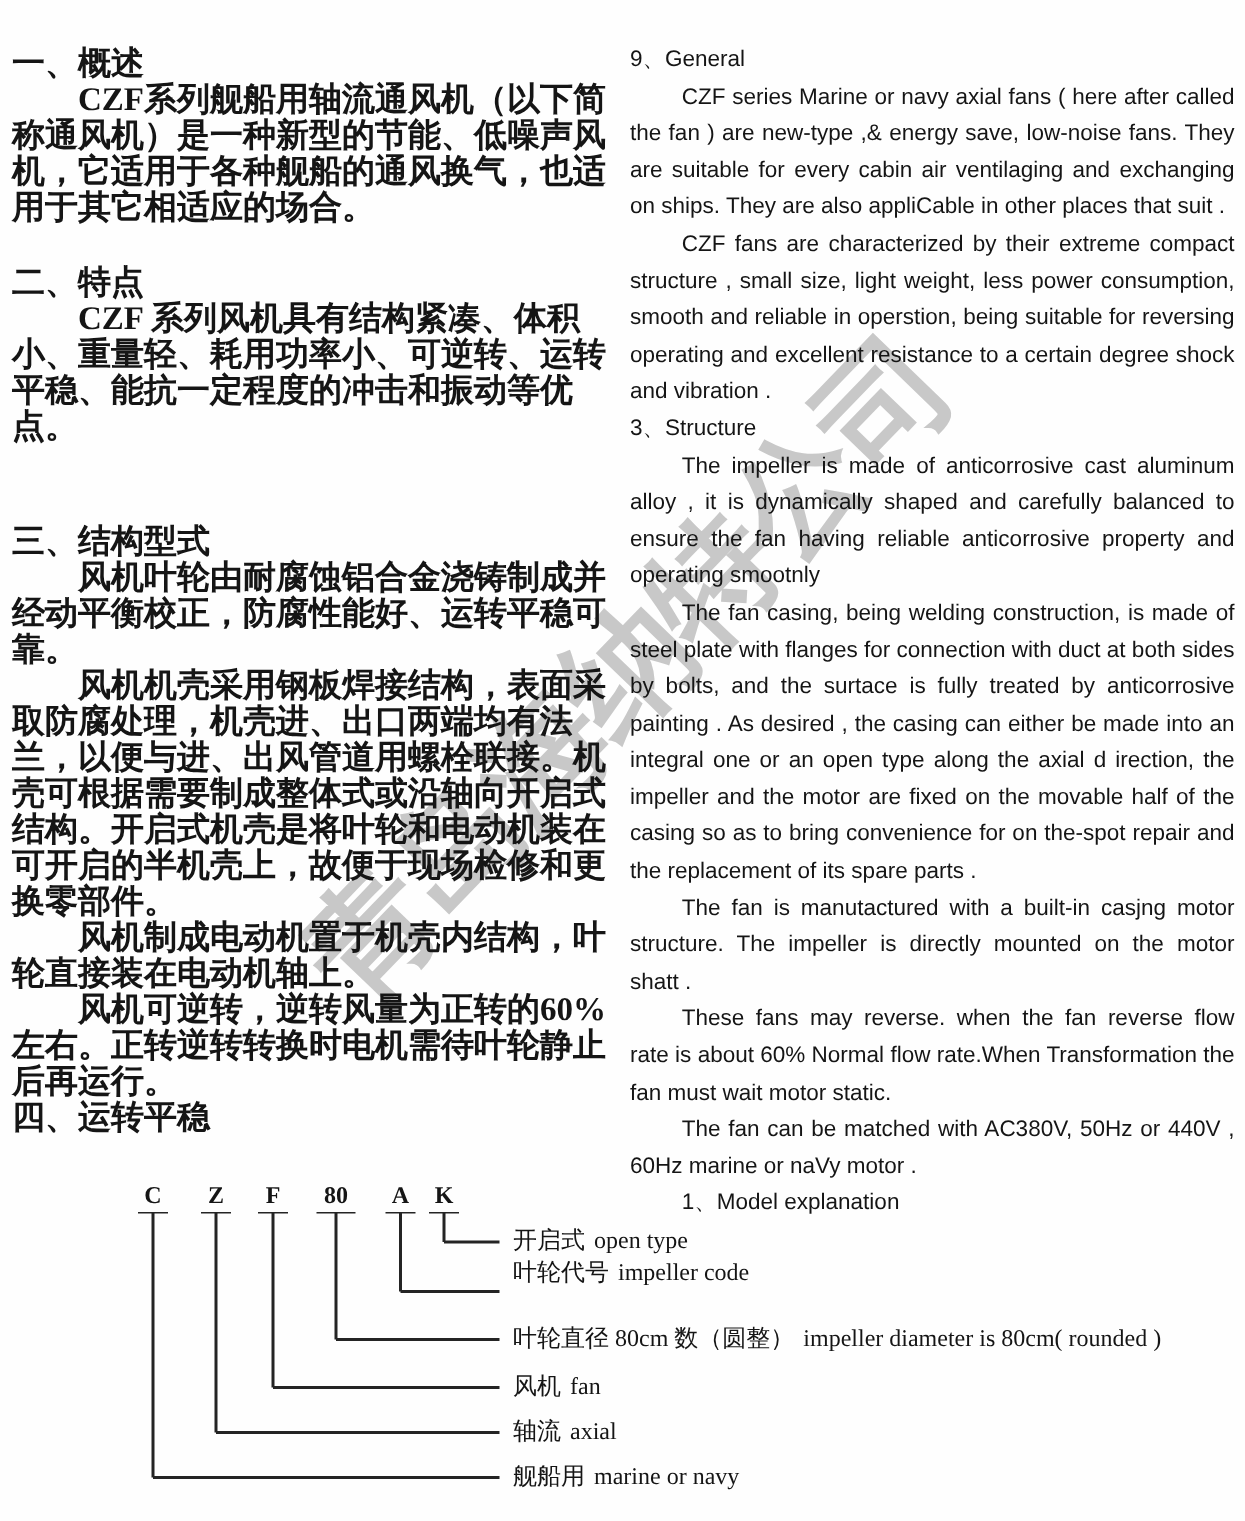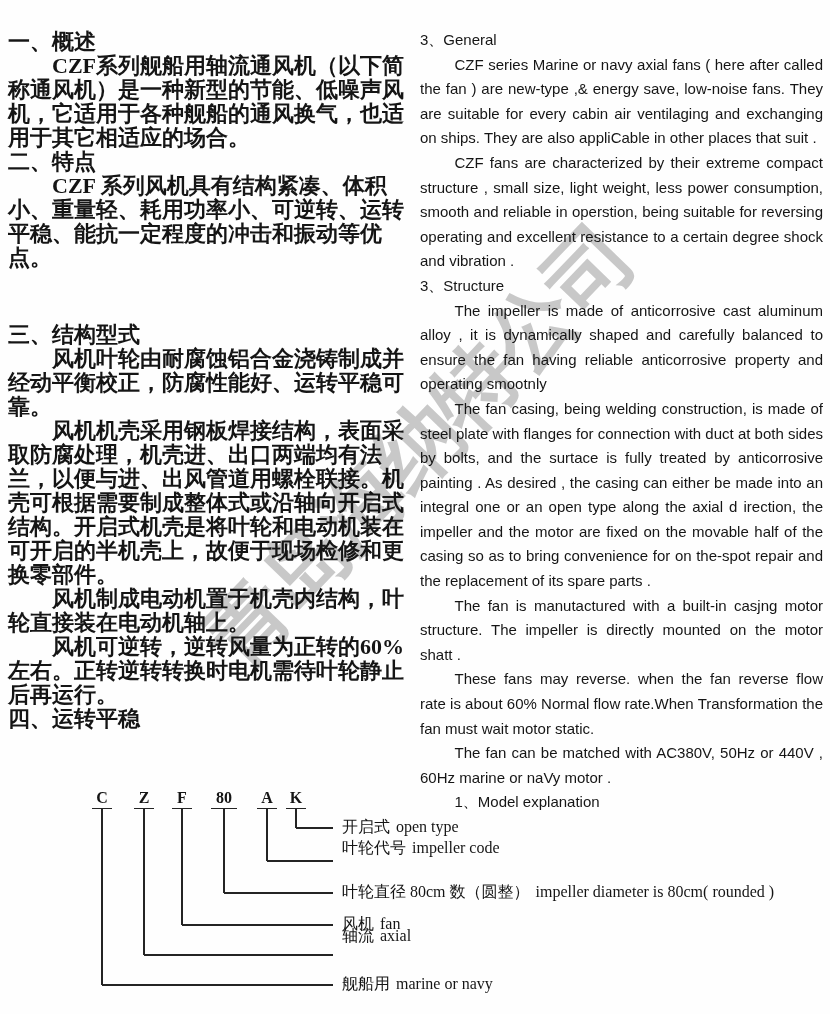--- a/index.html
+++ b/index.html
@@ -23,21 +23,21 @@
     left:420px; top:28px; width:403px;
     font-family:"Liberation Sans", sans-serif;
     font-size:15px; line-height:24.6px; text-align:justify;
   }
   .h { margin:0; }
   .col-right .h { text-align:left; }
   .col-left p { margin:0; text-indent:2em; }
   .col-right p { margin:0; text-indent:2.3em; }
   .indent-h { text-indent:2.3em; }
   .mt16{margin-top:16px} .mt18{margin-top:18px}
-  .mt26{} .mt28{margin-top:28px}
+  .mt26{margin-top:26px} .mt28{margin-top:28px}
   .mt31{margin-top:31px} .mt53{margin-top:53px}
 
   .diagram {
     position:absolute; left:0; top:786px; width:830px; height:226px; z-index:1;
     font-family:"Liberation Serif", serif; color:#151515;
   }
   .code-letter {
     position:absolute; top:2px; height:20px; line-height:20px; width:20px;
     text-align:center; border-bottom:1.5px solid #242424;
     font-size:16px; font-weight:600;
@@ -51,21 +51,21 @@
 
   .hline { position:absolute; height:1.5px; background:#242424; }
   .h0{left:296px; top:41px;  width:37px}
   .h1{left:267px; top:74px;  width:66px}
   .h2{left:224px; top:106px; width:109px}
   .h3{left:182px; top:138px; width:151px}
   .h4{left:144px; top:168px; width:189px}
   .h5{left:102px; top:198px; width:231px}
 
   .dlabel { position:absolute; left:342px; font-size:16px; white-space:nowrap; }
-  .t0{top:31px} .t1{top:52px} .t2{top:96px} .t3{top:128px} .t4{top:140px} .t5{top:188px}
+  .t0{top:31px} .t1{top:52px} .t2{top:96px} .t3{top:128px} .t4{top:158px} .t5{top:188px}
   .dlabel .cn { font-weight:normal; }
   .dlabel .en { font-weight:normal; margin-left:6px; }
 </style>
 </head>
 <body>
 
 <div class="page">
 
   <div class="wm">青岛海纳特公司</div>
 
@@ -76,21 +76,21 @@
     <p>CZF 系列风机具有结构紧凑、体积小、重量轻、耗用功率小、可逆转、运转平稳、能抗一定程度的冲击和振动等优点。</p>
     <div class="h mt53">三、结构型式</div>
     <p>风机叶轮由耐腐蚀铝合金浇铸制成并经动平衡校正，防腐性能好、运转平稳可靠。</p>
     <p class="mt26">风机机壳采用钢板焊接结构，表面采取防腐处理，机壳进、出口两端均有法兰，以便与进、出风管道用螺栓联接。机壳可根据需要制成整体式或沿轴向开启式结构。开启式机壳是将叶轮和电动机装在可开启的半机壳上，故便于现场检修和更换零部件。</p>
     <p class="mt53">风机制成电动机置于机壳内结构，叶轮直接装在电动机轴上。</p>
     <p class="mt31">风机可逆转，逆转风量为正转的60%左右。正转逆转转换时电机需待叶轮静止后再运行。</p>
     <div class="h">四、运转平稳</div>
   </div>
 
   <div class="col col-right">
-    <div class="h">3、General</div>
+    <div class="h">9、General</div>
     <p>CZF series Marine or navy axial fans ( here after called the fan ) are new-type ,&amp; energy save, low-noise fans. They are suitable for every cabin air ventilaging and exchanging on ships. They are also appliCable in other places that suit .</p>
     <p>CZF fans are characterized by their extreme compact structure , small size, light weight, less power consumption, smooth and reliable in operstion, being suitable for reversing operating and excellent resistance to a certain degree shock and vibration .</p>
     <div class="h">3、Structure</div>
     <p>The impeller is made of anticorrosive cast aluminum alloy , it is dynamically shaped and carefully balanced to ensure the fan having reliable anticorrosive property and operating smootnly</p>
     <p>The fan casing, being welding construction, is made of steel plate with flanges for connection with duct at both sides by bolts, and the surtace is fully treated by anticorrosive painting . As desired , the casing can either be made into an integral one or an open type along the axial d irection, the impeller and the motor are fixed on the movable half of the casing so as to bring convenience for on the-spot repair and the replacement of its spare parts .</p>
     <p>The fan is manutactured with a built-in casjng motor structure. The impeller is directly mounted on the motor shatt .</p>
     <p class="mt16">These fans may reverse. when the fan reverse flow rate is about 60% Normal flow rate.When Transformation the fan must wait motor static.</p>
     <p class="mt18">The fan can be matched with AC380V, 50Hz or 440V , 60Hz marine or naVy motor .</p>
     <div class="h indent-h">1、Model explanation</div>
   </div>

